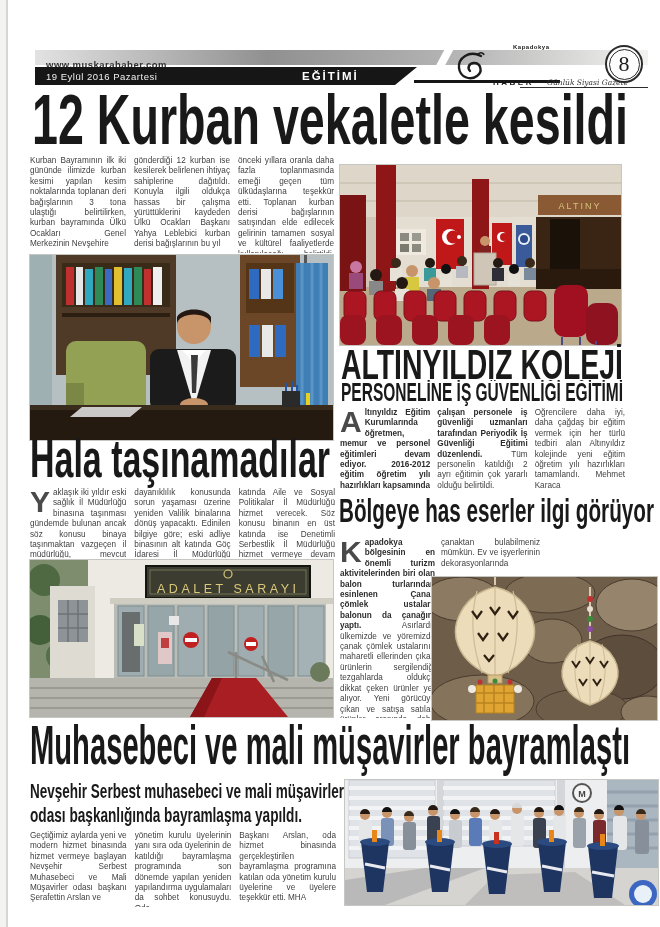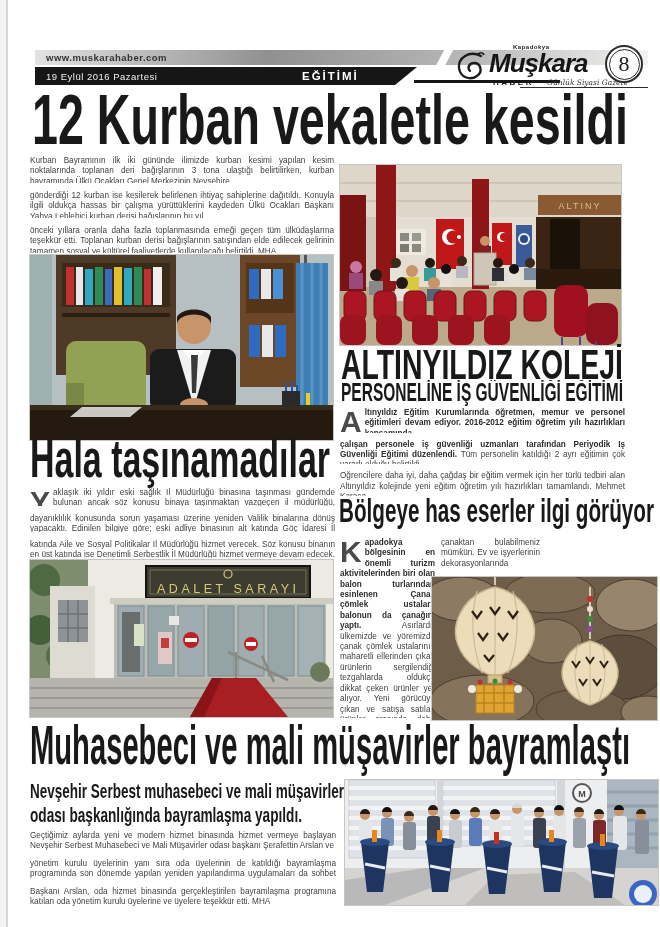--- a/index.html
+++ b/index.html
@@ -2,29 +2,29 @@
 <html><head>
 <meta charset="utf-8">
 <style>
   * { margin:0; padding:0; box-sizing:border-box; }
   html,body { width:660px; height:927px; }
   body { background:#efefed; font-family:"Liberation Sans",sans-serif; }
   .page { position:relative; width:660px; height:927px; background:#ffffff; overflow:hidden; }
   .abs { position:absolute; }
   .bodytext { font-size:8.2px; line-height:10.4px; color:#3f3f3f; text-align:justify; overflow:hidden; }
   .bodytext b { color:#2c2c2c; }
-  .cols { display:flex; overflow:hidden;flex-direction:column; }
+  .cols { display:flex; overflow:hidden; }
   .cols p { flex:1; }
   .boldcol { font-weight:bold; color:#2c2c2c; }
   .dropcap { float:left; font-size:30px; line-height:26px; font-weight:bold; color:#4a4a4a; margin:1px 3px 0 0; }
   .photo { outline:1px solid #c6c6c3; }
   svg text { font-family:"Liberation Sans",sans-serif; }
   .headline-svg text { font-weight:bold; fill:#191919; }
   .urlbar { background:linear-gradient(to right,#e2e2e2,#909090 38%,#b9b9b9 72%,#f2f2f0); clip-path:polygon(0 0,100% 0,100% 100%,0 100%); }
-  .urltext { font-size:9.5px; color:#333; font-weight:bold; letter-spacing:.5px; }
+  .urltext { font-size:9.5px; color:#333; font-weight:bold; letter-spacing:.5px;margin-top:7px; }
   .datebar { background:#161616; clip-path:polygon(0 0,100% 0,calc(100% - 22px) 100%,0 100%); }
   .datetext { font-size:9.5px; color:#f0f0f0; letter-spacing:.5px; }
   .sectiontext { font-size:11.5px; color:#ffffff; font-weight:bold; letter-spacing:2px; }
   .logo-name { font-size:26px; font-weight:bold; letter-spacing:-1px; color:#161616; font-style:italic; }
   .logo-region { font-size:6px; font-weight:bold; color:#222; letter-spacing:.5px; }
   .logo-sub { font-size:8px; font-weight:bold; letter-spacing:2.5px; color:#161616; }
   .logo-tagline { font-family:"DejaVu Serif",serif; font-style:italic; font-size:7.5px; color:#333; }
   .pagenum-outer { width:38px; height:38px; border:2px solid #2c2c2c; border-radius:50%; display:flex; align-items:center; justify-content:center; background:#fdfdfd; }
   .pagenum-inner { width:31px; height:31px; border:1px solid #2c2c2c; border-radius:50%; display:flex; align-items:center; justify-content:center; font-family:"Liberation Serif",serif; font-size:22px; color:#1c1c1c; }
   .edge-strip { background:#f3f3f1; }
@@ -46,21 +46,20 @@
   <div class="abs datetext" style="left:46px;top:71px;">19 Eylül 2016 Pazartesi</div>
   <div class="abs sectiontext" style="left:302px;top:70px;">EĞİTİMİ</div>
   <div class="abs" style="left:414px;top:80px;width:146px;height:3px;background:#161616;"></div>
 
   <div class="abs" style="left:455px;top:44px;width:195px;height:46px;">
     <svg class="abs" style="left:0;top:6px;" width="32" height="32" viewBox="0 0 32 32">
       <path d="M26,6 C14,0 3,8 4,18 C5,27 15,31 22,26 C28,22 26,13 19,13 C14,13 12,18 15,21" fill="none" stroke="#1c1c1c" stroke-width="2.4" stroke-linecap="round"></path>
       <path d="M22,5 C24,2 28,2 29,5" fill="none" stroke="#1c1c1c" stroke-width="1.6"></path>
     </svg>
     <div class="abs logo-region" style="left:58px;top:0;">Kapadokya</div>
-    <div class="abs logo-name" style="left:34px;top:4px;">Muşkara</div>
     <div class="abs logo-sub" style="left:38px;top:34px;">HABER</div>
     <div class="abs" style="left:82px;top:33px;font-size:9px;color:#161616;">•</div>
     <div class="abs logo-tagline" style="left:92px;top:34px;">Günlük Siyasi Gazete</div>
     <div class="abs pagenum-outer" style="left:150px;top:1px;">
       <div class="pagenum-inner">8</div>
     </div>
     <div class="abs" style="left:65px;top:43px;width:128px;height:1px;background:#2c2c2c;"></div>
   </div>
 
   <svg class="abs headline-svg" style="left:30px;top:88px;" width="602" height="62">

